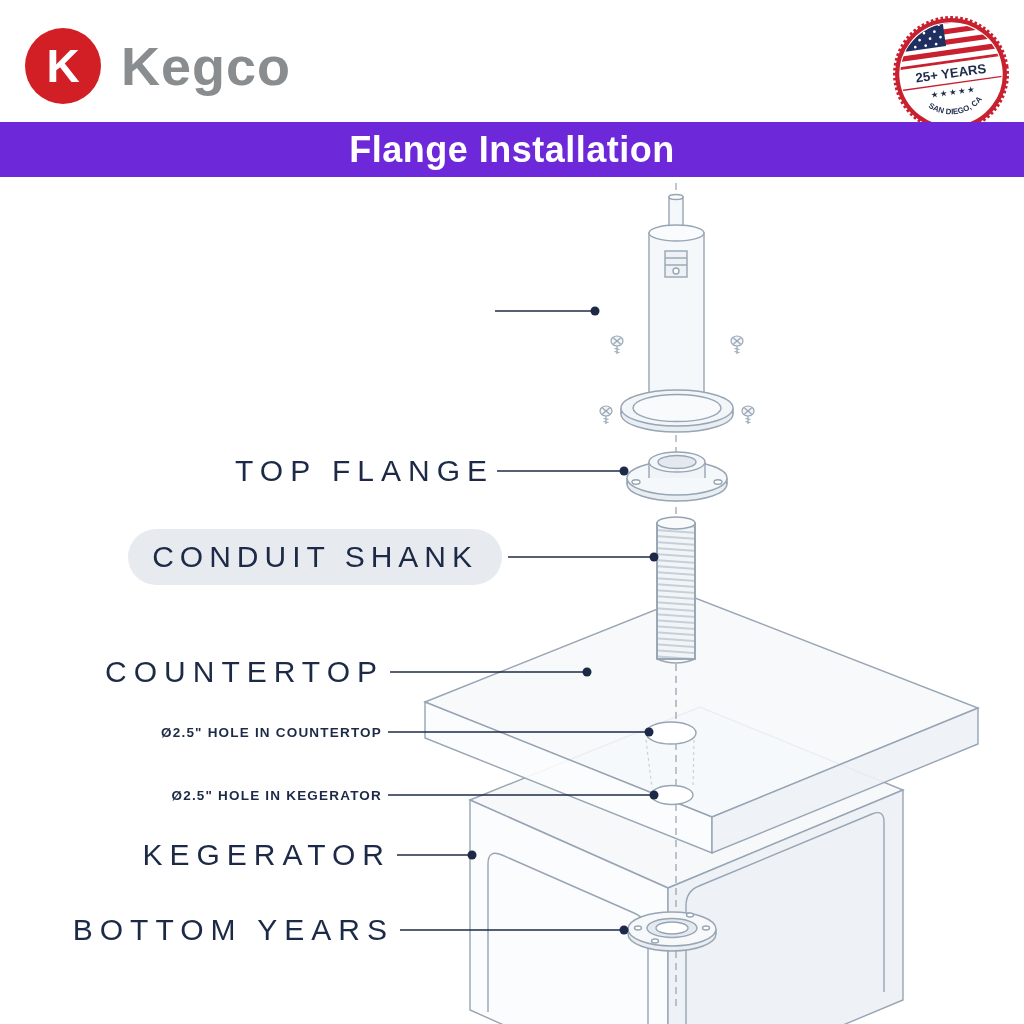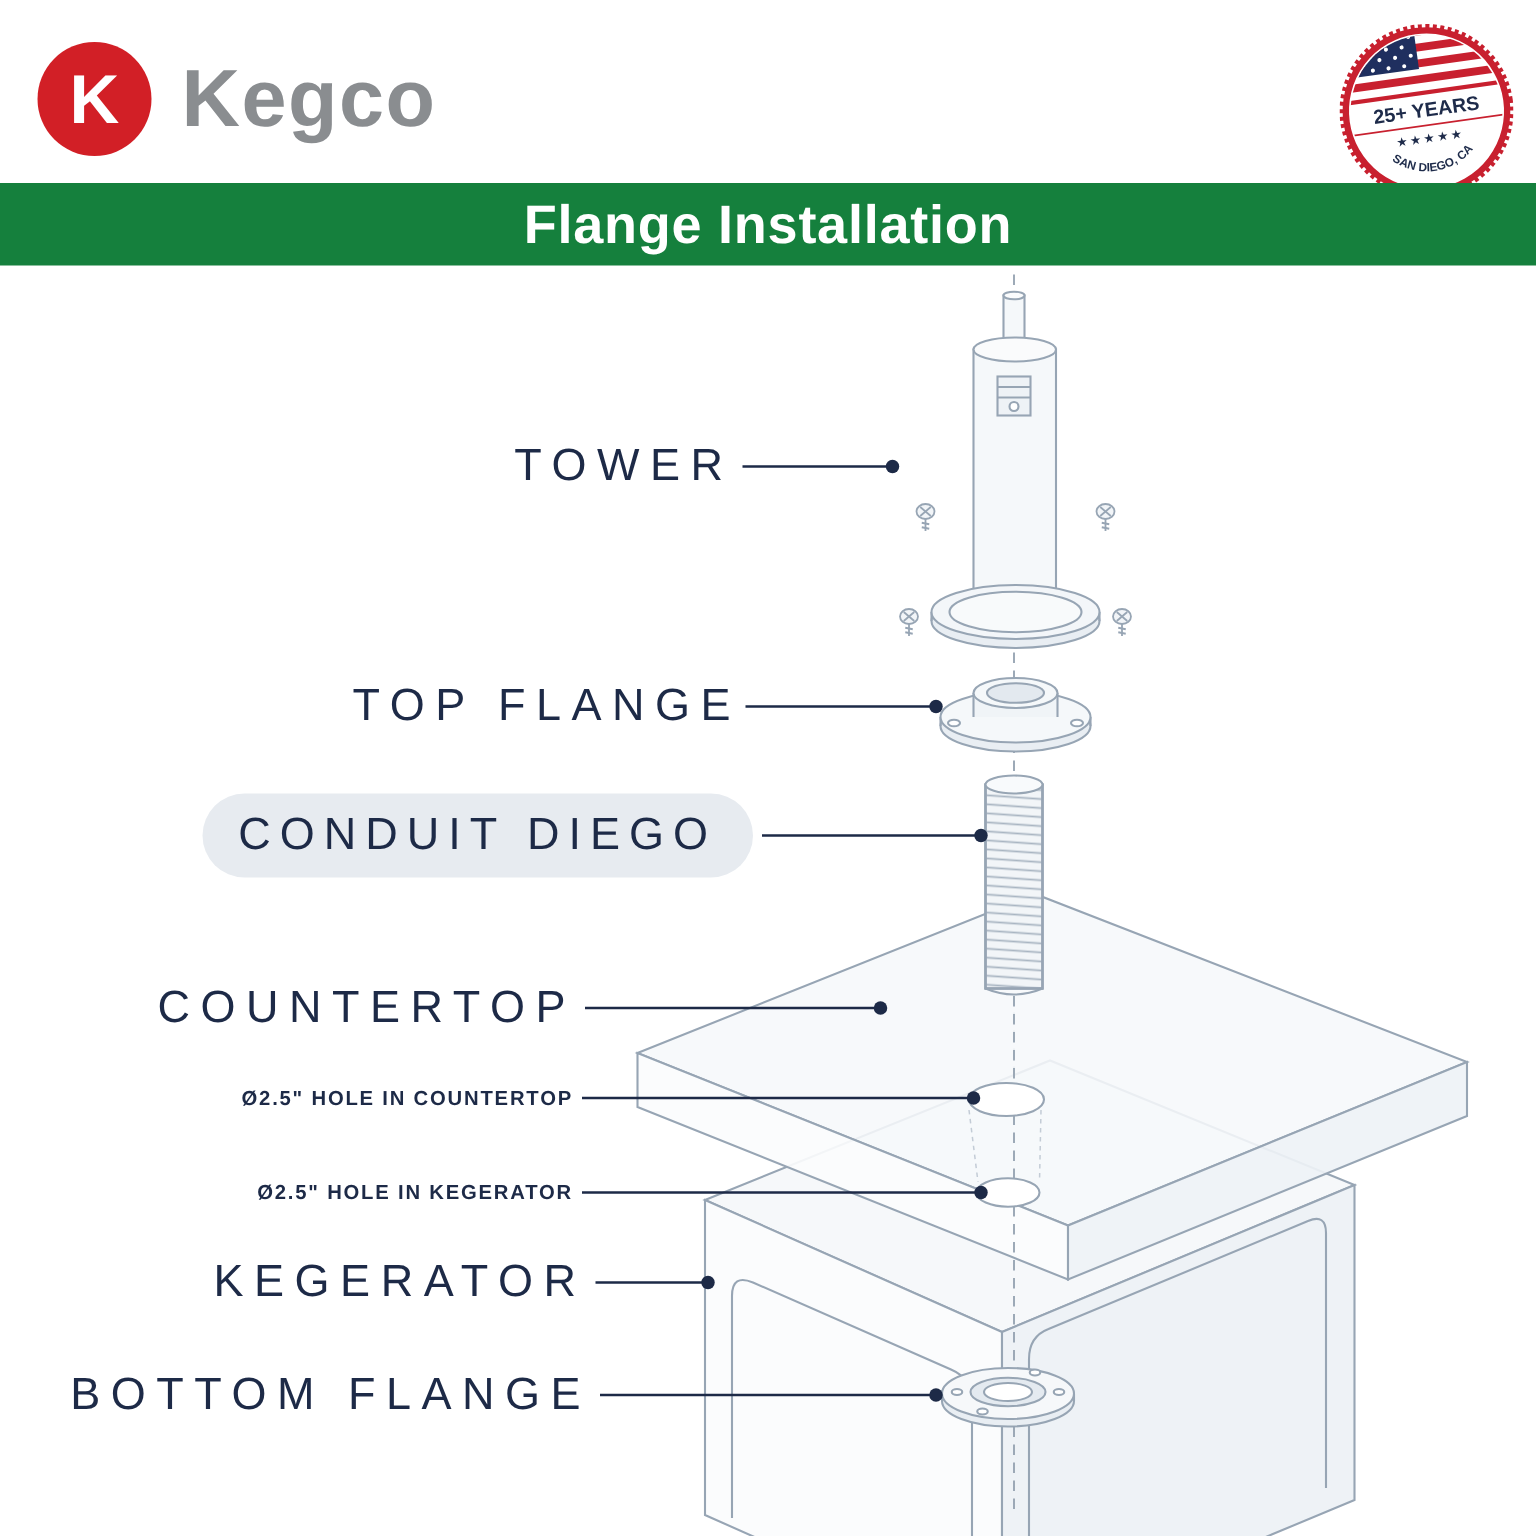--- a/index.html
+++ b/index.html
@@ -11,21 +11,21 @@
   .logo { position:absolute; left:25px; top:28px; display:flex; align-items:center; gap:20px; }
   .logo-circle { width:76px; height:76px; border-radius:50%; background:#d21f26;
                  display:flex; align-items:center; justify-content:center;
                  color:#fff; font-weight:800; font-size:46px; }
   .logo-text { font-size:54px; font-weight:bold; color:#8a8d90; letter-spacing:1px; line-height:1; }
   .badge { position:absolute; left:893px; top:16px; width:116px; height:116px; }
   .badge text { font-family:"Liberation Sans", sans-serif; }
 
   
   .title-bar { position:absolute; left:0; top:122px; width:1024px; height:55px;
-               background:#15803d; color:#ffffff; display:flex; align-items:center;
+               background:#6d28d9; color:#ffffff; display:flex; align-items:center;
                justify-content:center; font-size:36px; font-weight:bold; letter-spacing:0.5px; }
 
   
   .diagram { position:absolute; left:0; top:0; width:1024px; height:1024px; }
 
   
   .label { position:absolute; transform:translateY(-50%); white-space:nowrap;
            color:#1d2a47; font-size:30px; font-weight:400; letter-spacing:7px; }
   .label.small { font-size:13.5px; font-weight:bold; letter-spacing:1.2px; }
   .label.pill { background:#e7ebf0; border-radius:32px; padding:11px 24px; letter-spacing:6px; }
@@ -212,29 +212,28 @@
           <textPath href="#locArc" startOffset="50%" text-anchor="middle">SAN DIEGO, CA</textPath>
         </text>
       </g>
     </svg>
   </div>
 
   <div class="title-bar">
     <span>Flange Installation</span>
   </div>
 
-  <div class="label" style="top:311px; right:535px;">TOWER</div>
 
   <div class="label" style="top:471px; right:530px;">TOP FLANGE</div>
 
-  <div class="label pill" style="top:557px; right:522px;">CONDUIT DIEGO</div>
+  <div class="label pill" style="top:557px; right:522px;">CONDUIT SHANK</div>
 
   <div class="label" style="top:672px; right:640px;margin-left:36px;">COUNTERTOP</div>
 
   <div class="label small" style="top:732px; right:642px;">Ø2.5" HOLE IN COUNTERTOP</div>
 
   <div class="label small" style="top:795px; right:642px;">Ø2.5" HOLE IN KEGERATOR</div>
 
   <div class="label" style="top:855px; right:633px;">KEGERATOR</div>
 
-  <div class="label" style="top:930px; right:630px;">BOTTOM FLANGE</div>
+  <div class="label" style="top:930px; right:630px;">BOTTOM YEARS</div>
 
 </div>
 
 </body></html>

